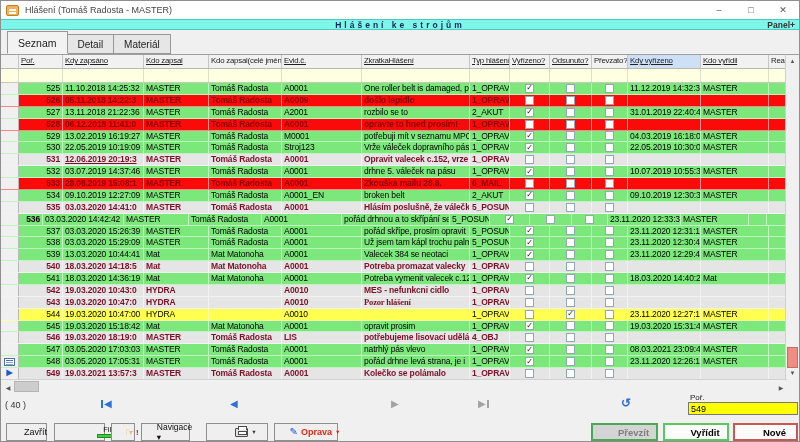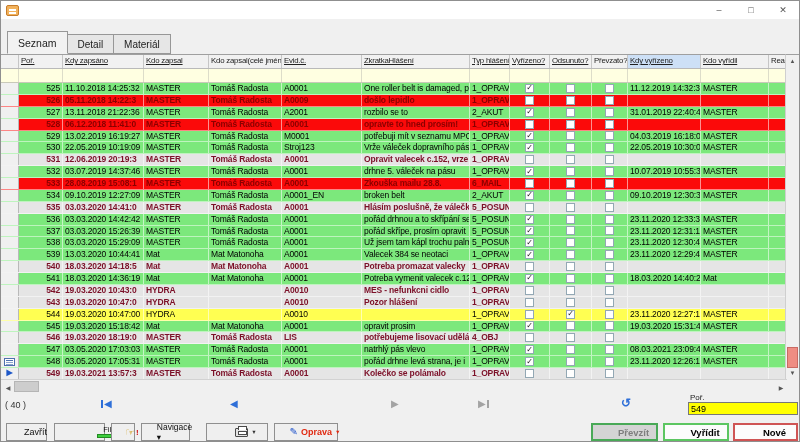--- a/index.html
+++ b/index.html
@@ -99,27 +99,32 @@
   .btn-vyridit{left:662px;width:66px;background:#fcfcfc;border:2px solid #5cc661;color:#000;font-weight:bold;font-size:9.5px;}
   .btn-nove{left:732px;width:65px;background:#fcfcfc;border:2px solid #cf5454;color:#000;font-weight:bold;font-size:9.5px;}
 </style>
 </head>
 <body>
 
 <div class="window">
 
   <div class="titlebar">
     <div class="appicon"></div>
+    <div class="title-text">Hlášení (Tomáš Radosta - MASTER)</div>
     <div class="wctrls">
       <div class="wctrl">–</div>
       <div class="wctrl">□</div>
       <div class="wctrl">✕</div>
     </div>
   </div>
 
+  <div class="banner">
+    <div class="banner-title">Hlášení ke strojům</div>
+    <div class="panel-label">Panel+</div>
+  </div>
 
   <div class="tabs">
       <div class="tab active">Seznam</div>
       <div class="tab">Detail</div>
       <div class="tab">Materiál</div>
     </div>
 
   <div class="grid">
     <div class="ghead">
         <div class="hcell" style="width: 18px;"><span></span></div>
@@ -282,21 +287,21 @@
           <div class="gcell chk" style="width: 36px;">
             <span class="cb"></span>
           </div>
           <div class="gcell" style="width: 73px;">22.05.2019 10:30:02</div>
           <div class="gcell" style="width: 68px;">MASTER</div>
           <div class="gcell" style="width: 18px;"></div>
         </div>
         <div class="grow r-pink">
           <div class="gcell gut" style="width: 18px;"></div>
           <div class="gcell num" style="width: 44px;">531</div>
-          <div class="gcell" style="width: 81px;">12.06.2019 20:19:3</div>
+          <div class="gcell" style="width: 81px; text-decoration: underline;">12.06.2019 20:19:3</div>
           <div class="gcell" style="width: 65px;">MASTER</div>
           <div class="gcell" style="width: 73px;">Tomáš Radosta</div>
           <div class="gcell" style="width: 80px;">A0001</div>
           <div class="gcell" style="width: 108px;">Opravit valecek c.152, vrze</div>
           <div class="gcell" style="width: 40px;">1_OPRAV</div>
           <div class="gcell chk" style="width: 40px;">
             <span class="cb"></span>
           </div>
           <div class="gcell chk" style="width: 42px;">
             <span class="cb"></span>
@@ -391,21 +396,21 @@
           </div>
           <div class="gcell chk" style="width: 36px;">
             <span class="cb"></span>
           </div>
           <div class="gcell" style="width: 73px;"></div>
           <div class="gcell" style="width: 68px;"></div>
           <div class="gcell" style="width: 18px;"></div>
         </div>
         <div class="grow r-green">
           <div class="gcell gut" style="width: 18px;"></div>
-          <div class="gcell num" style="width: 44px;">536</div>
+          <div class="gcell num" style="width: 24px; font-weight: bold;">536</div>
           <div class="gcell" style="width: 81px;">03.03.2020 14:42:42</div>
           <div class="gcell" style="width: 65px;">MASTER</div>
           <div class="gcell" style="width: 73px;">Tomáš Radosta</div>
           <div class="gcell" style="width: 80px;">A0001</div>
           <div class="gcell" style="width: 108px;">pořád drhnou a to skřípání se</div>
           <div class="gcell" style="width: 40px;">5_POSUN</div>
           <div class="gcell chk" style="width: 40px;">
             <span class="cb">✓</span>
           </div>
           <div class="gcell chk" style="width: 42px;">
@@ -550,21 +555,21 @@
           <div class="gcell" style="width: 68px;"></div>
           <div class="gcell" style="width: 18px;"></div>
         </div>
         <div class="grow r-pink">
           <div class="gcell gut" style="width: 18px;"></div>
           <div class="gcell num" style="width: 44px;">543</div>
           <div class="gcell" style="width: 81px;">19.03.2020 10:47:0</div>
           <div class="gcell" style="width: 65px;">HYDRA</div>
           <div class="gcell" style="width: 73px;"></div>
           <div class="gcell" style="width: 80px;">A0010</div>
-          <div class="gcell" style="width: 108px;">Pozor hlášení</div>
+          <div class="gcell" style="width: 108px; font-family: Liberation Serif, serif;">Pozor hlášení</div>
           <div class="gcell" style="width: 40px;">1_OPRAV</div>
           <div class="gcell chk" style="width: 40px;">
             <span class="cb"></span>
           </div>
           <div class="gcell chk" style="width: 42px;">
             <span class="cb"></span>
           </div>
           <div class="gcell chk" style="width: 36px;">
             <span class="cb"></span>
           </div>

